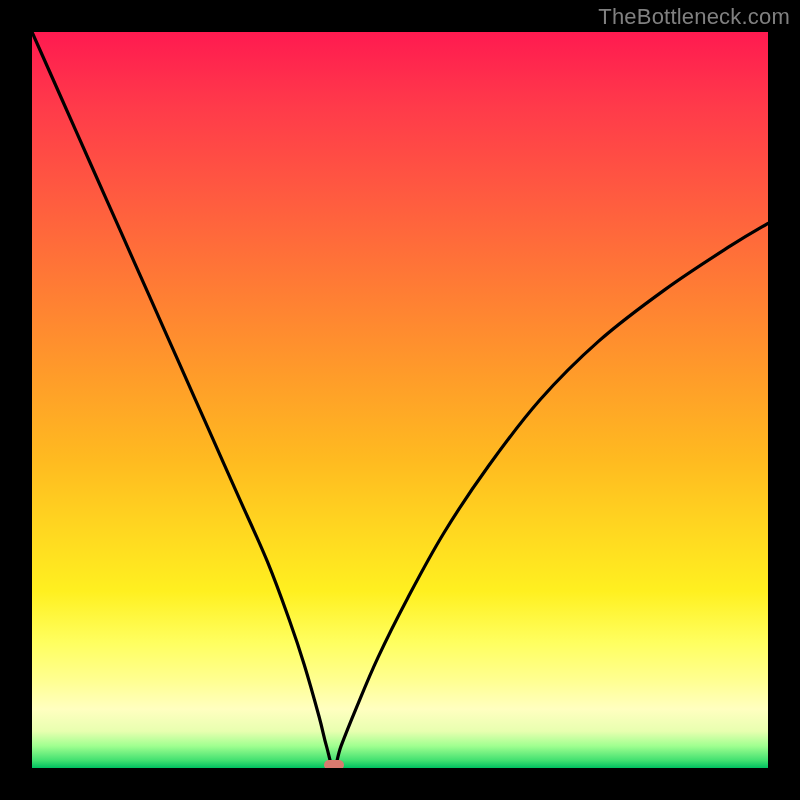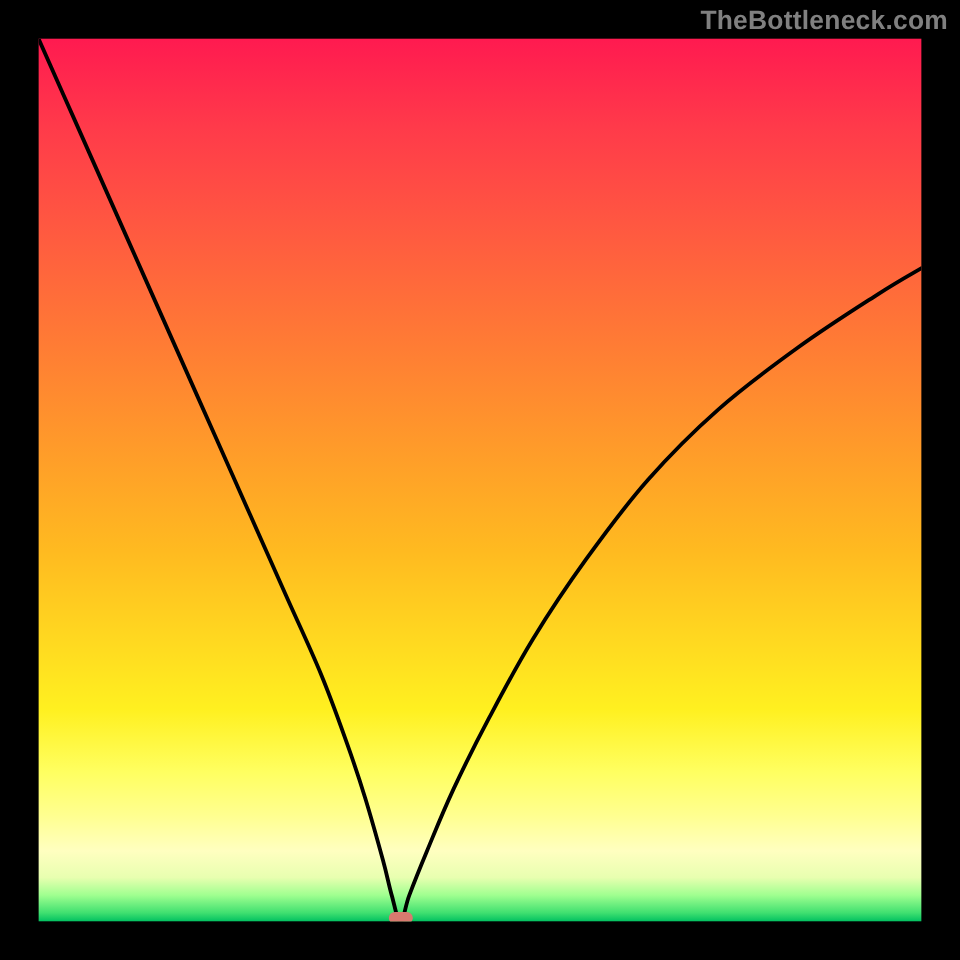--- a/index.html
+++ b/index.html
@@ -61,21 +61,21 @@
     stroke-width: 3.2;
     stroke-linecap: round;
     stroke-linejoin: round;
   }
   .watermark {
     position: absolute;
     top: 4px;
     right: 10px;
     color: #808080;
     font-size: 22px;
-    font-weight: 700;
+    font-weight: 400;
     letter-spacing: 0.2px;
     user-select: none;
   }
   .min-marker {
     position: absolute;
     width: 20px;
     height: 10px;
     border-radius: 5px;
     transform: translate(-50%, -50%);
   }

